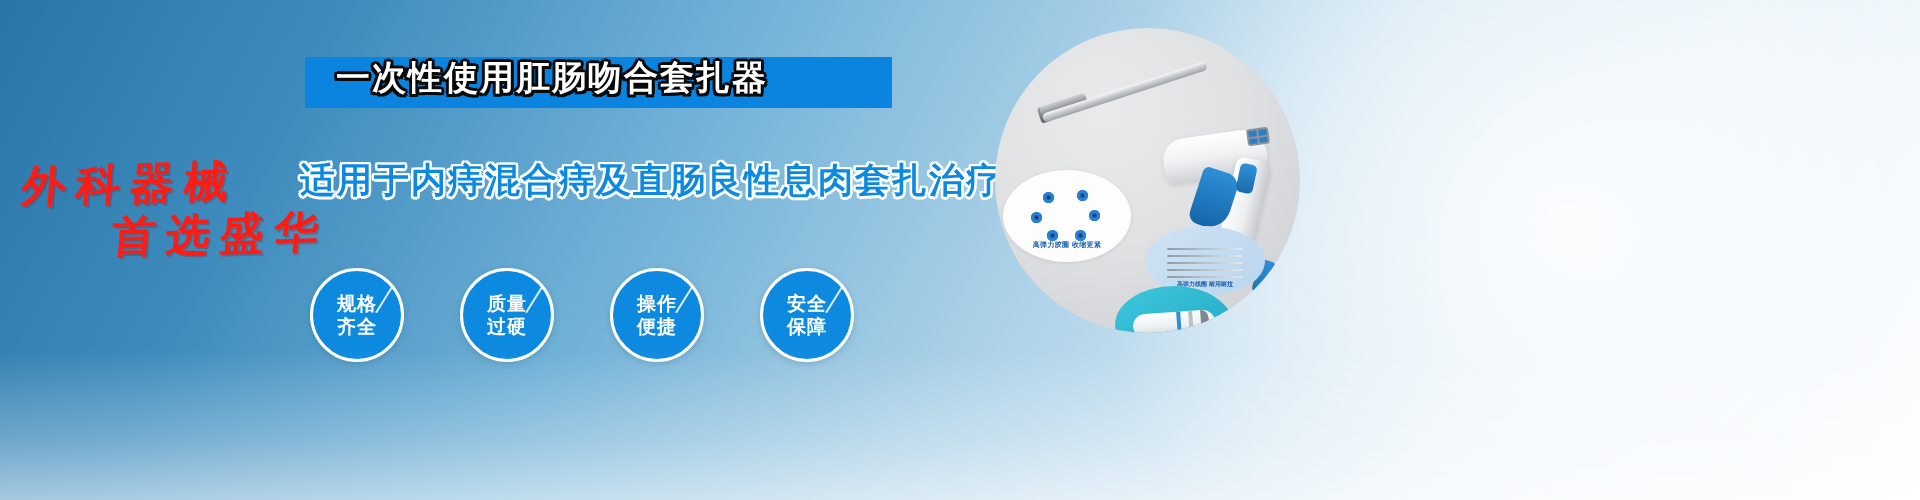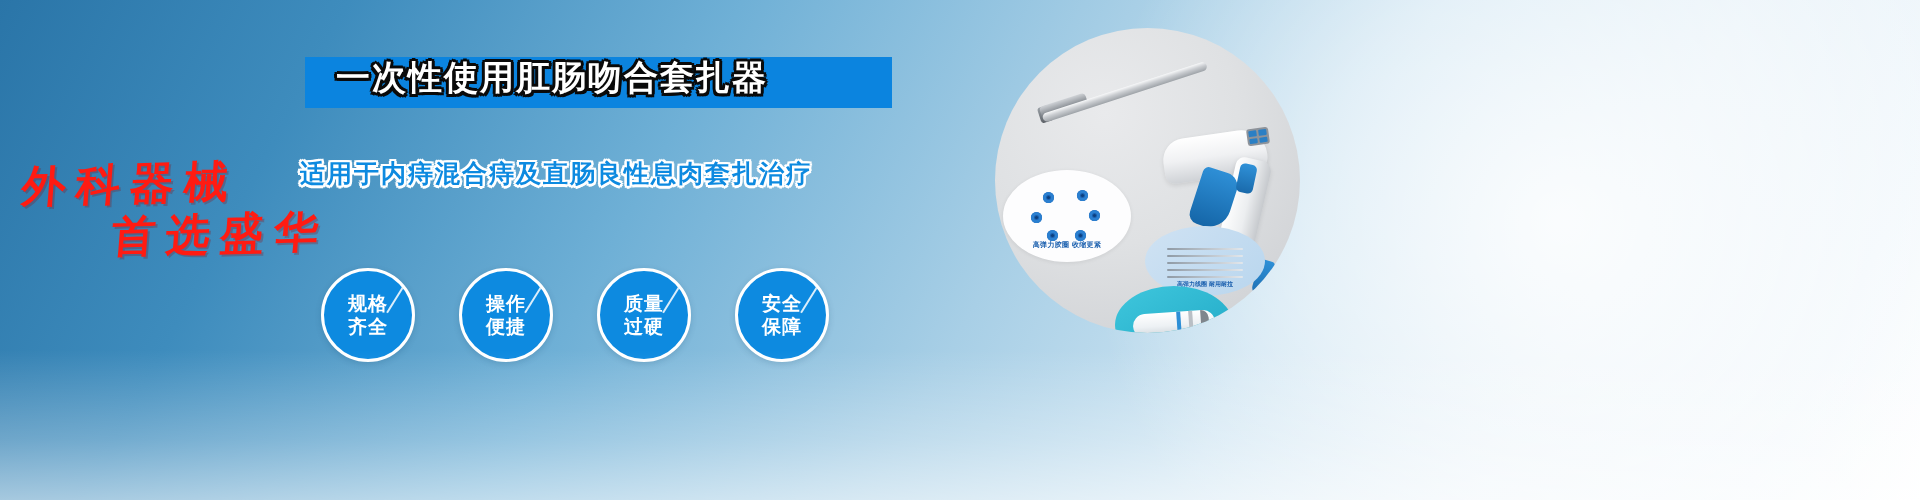--- a/index.html
+++ b/index.html
@@ -62,31 +62,31 @@
     text-shadow:
       -2.5px -2.5px 0 #0a0a0a, 2.5px -2.5px 0 #0a0a0a,
       -2.5px  2.5px 0 #0a0a0a, 2.5px  2.5px 0 #0a0a0a,
        0px   -3px   0 #0a0a0a, 0px 3px 0 #0a0a0a,
       -3px    0px   0 #0a0a0a, 3px 0px 0 #0a0a0a;
   }
 
   
   #subtitle{
     position:absolute;left:300px;top:157px;
-    font-size:25px;font-weight:700;color:#0d8ae0;letter-spacing:2px;
+    font-size:35px;font-weight:700;color:#0d8ae0;letter-spacing:2px;
     white-space:nowrap;
     text-shadow:
       -2px -2px 0 #ffffff, 2px -2px 0 #ffffff,
       -2px  2px 0 #ffffff, 2px  2px 0 #ffffff,
        0 -2.5px 0 #ffffff, 0 2.5px 0 #ffffff,
       -2.5px 0 0 #ffffff, 2.5px 0 0 #ffffff;
   }
 
   
-  #features{position:absolute;left:321px;top:268px;display:flex;gap:44px;}
+  #features{position:absolute;left:310px;top:268px;display:flex;gap:56px;}
   .feat{
     position:relative;width:88px;height:88px;border-radius:50%;
     background:#0d8ae0;border:3px solid #ffffff;
     box-shadow:0 2px 6px rgba(10,60,100,.18);
     display:flex;flex-direction:column;align-items:center;justify-content:center;
     overflow:hidden;
   }
   .feat .slash{
     position:absolute;right:16px;top:14px;width:2px;height:30px;
     background:rgba(255,255,255,.85);transform:rotate(32deg);
@@ -205,27 +205,27 @@
   <div id="subtitle">适用于内痔混合痔及直肠良性息肉套扎治疗</div>
 
   <div id="features">
     <div class="feat">
       <div class="slash"></div>
       <span>规格</span>
       <span>齐全</span>
     </div>
     <div class="feat">
       <div class="slash"></div>
+      <span>质量</span>
+      <span>过硬</span>
+    </div>
+    <div class="feat">
+      <div class="slash"></div>
       <span>操作</span>
       <span>便捷</span>
-    </div>
-    <div class="feat">
-      <div class="slash"></div>
-      <span>质量</span>
-      <span>过硬</span>
     </div>
     <div class="feat">
       <div class="slash"></div>
       <span>安全</span>
       <span>保障</span>
     </div>
   </div>
 
   <div id="product">
     <div class="tipring"></div>

